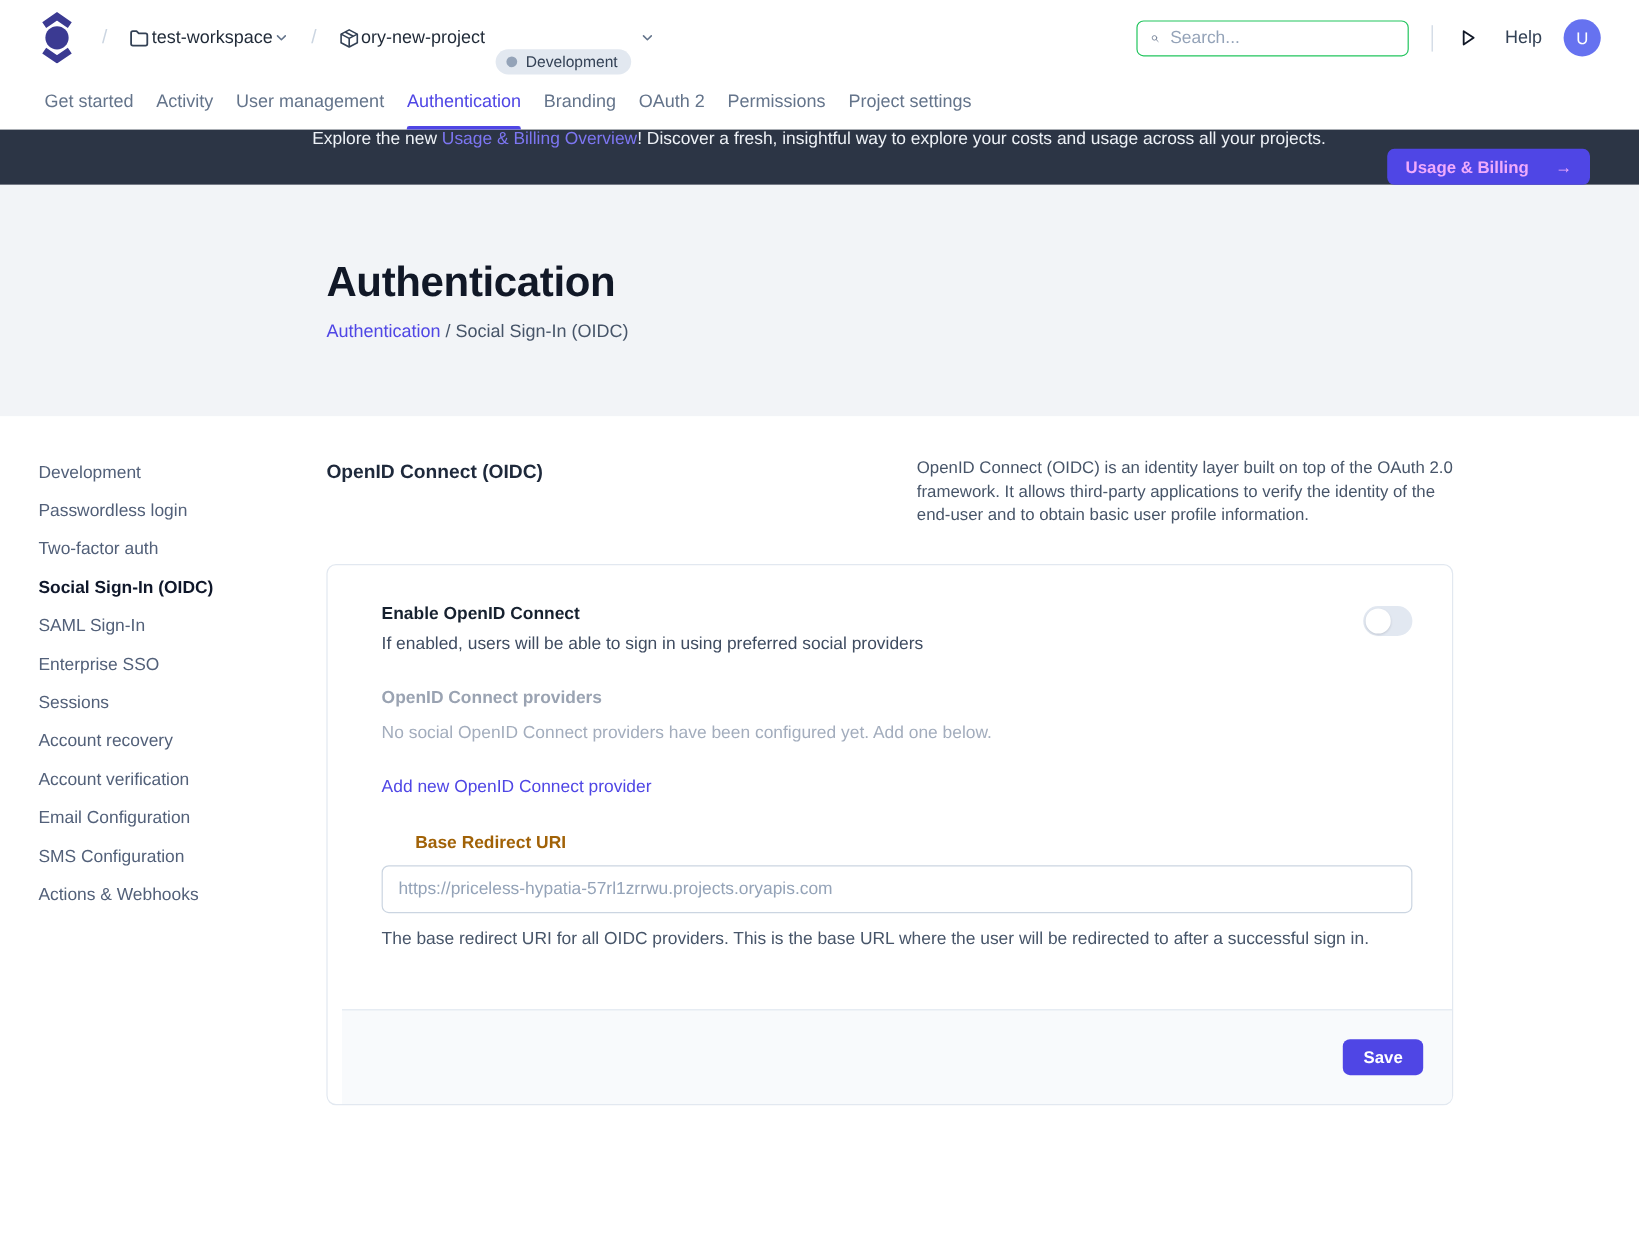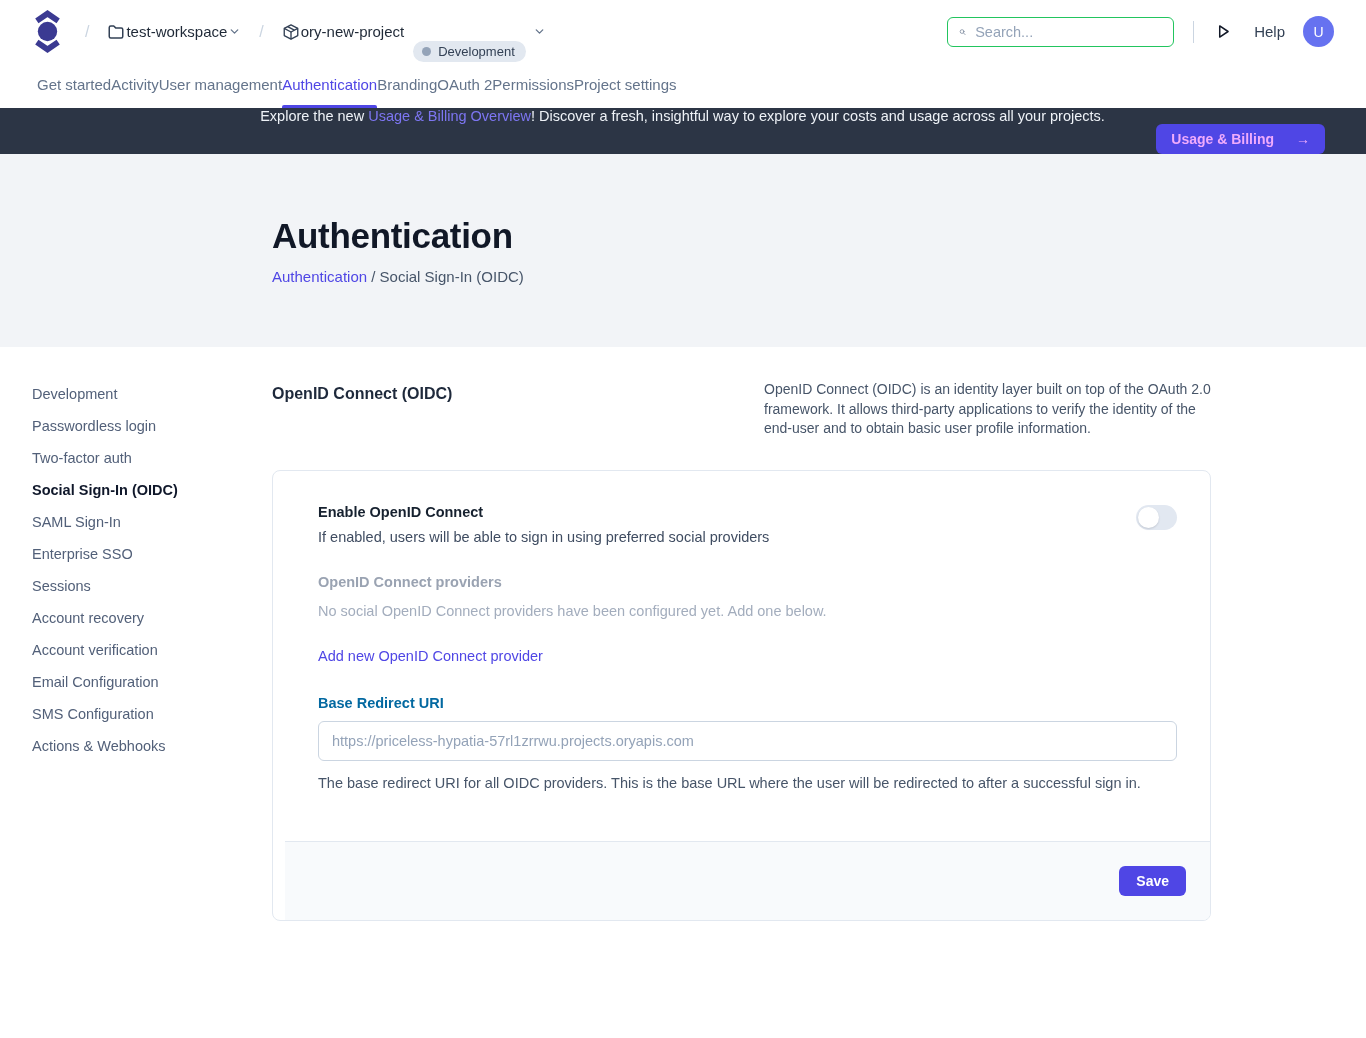--- a/index.html
+++ b/index.html
@@ -18,21 +18,21 @@
   .header-right { margin-left:auto; display:flex; align-items:center; }
   .search-box { display:flex; align-items:center; gap:9px; width:227px; height:30px; border:1px solid #22c55e; border-radius:6px; padding:0 11px; background:#fff; }
   .search-box input { border:none; outline:none; flex:1; font-size:14.5px; font-family:inherit; color:#334155; background:transparent; }
   .search-box input::placeholder { color:#94a3b8; }
   .v-divider { width:1px; height:22px; background:#cbd5e1; margin:0 19px; }
   .play-btn { display:flex; align-items:center; cursor:pointer; margin-right:22px; }
   .help-link { font-size:15px; color:#334155; cursor:pointer; margin-right:18px; }
   .avatar { width:31px; height:31px; border-radius:50%; background:#6672f0; color:#fff; font-size:14px; font-weight:500; display:flex; align-items:center; justify-content:center; cursor:pointer; }
 
   
-  .nav { display:flex; padding:0 0 0 37px; height:45px; background:#fff; }
+  .nav { display:flex; gap:19px; padding:0 0 0 37px; height:45px; background:#fff; }
   .tab { font-size:15px; color:#64748b; line-height:43px; position:relative; cursor:pointer; white-space:nowrap; }
   .tab.active { color:#4f46e5; }
   .tab.active::after { content:''; position:absolute; left:0; right:0; bottom:0; height:3px; background:#4f46e5; border-radius:2px 2px 0 0; }
 
   
   .banner { height:46px; background:#2c3545; display:flex; align-items:center; padding:0 41px 0 40px;flex-direction:column; }
   .banner-text { font-size:14.5px; color:#eef2f7; }
   .banner-text a { color:#7d76f2; text-decoration:none; cursor:pointer; }
   .banner-btn { margin-left:auto; display:flex; align-items:center; gap:22px; background:#4f46e5; color:#f0abfc; border:none; border-radius:6px; font-size:14px; font-weight:700; font-family:inherit; padding:7px 15px; cursor:pointer; }
 
@@ -59,21 +59,21 @@
   .toggle-row { display:flex; justify-content:space-between; }
   .field-label { font-size:14.5px; font-weight:700; color:#16212f; }
   .toggle-desc { margin-top:9px; font-size:14.5px; color:#3f4c61; }
   .toggle { width:41px; height:25px; border-radius:13px; background:#e2e8f1; position:relative; cursor:pointer; flex-shrink:0; margin-top:1px; }
   .toggle .knob { position:absolute; left:2px; top:2px; width:21px; height:21px; border-radius:50%; background:#fff; box-shadow:0 1px 2px rgba(15,23,42,.15); }
 
   .providers-label { margin-top:29px; font-size:14.5px; font-weight:700; color:#9aa3b2; }
   .providers-empty { margin-top:13px; font-size:14.5px; color:#a3adbd; }
   .add-link { display:inline-block; margin-top:29px; font-size:14.5px; font-weight:500; color:#4f46e5; text-decoration:none; cursor:pointer; }
 
-  .base-label { margin-top:30px; font-size:14.5px; font-weight:700; color:#0369a1; }
+  .base-label { margin-top:30px; font-size:14.5px; font-weight:700; color:#a16207;margin-left:28px; }
   .uri-input { margin-top:10px; width:100%; height:40px; border:1px solid #cbd5e1; border-radius:6px; padding:0 13px; font-size:14.5px; font-family:inherit; color:#334155; outline:none; background:#fff; }
   .uri-input::placeholder { color:#94a3b8; }
   .base-help { margin-top:14px; font-size:14.5px; color:#475569; }
 
   .card-footer { border-top:1px solid #e2e8f0; background:#f8fafc; padding:24px 24px; display:flex; justify-content:flex-end; }
   .save-btn { background:#4f46e5; color:#fff; border:none; border-radius:6px; font-size:14px; font-weight:700; font-family:inherit; padding:7px 17px; cursor:pointer; }
 
   svg { display:block; }
 </style>
 </head>

